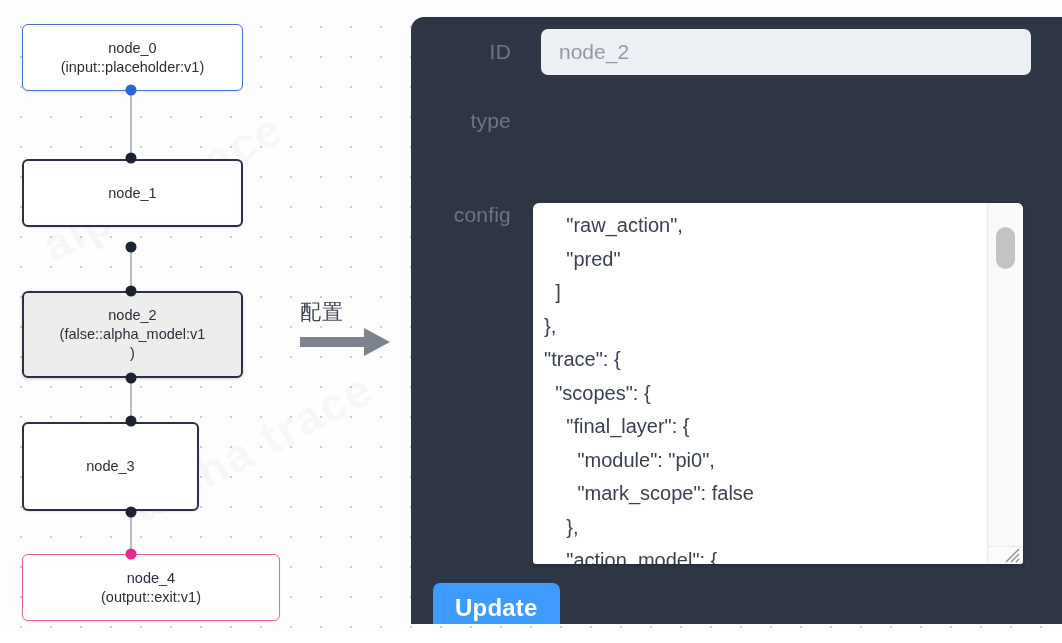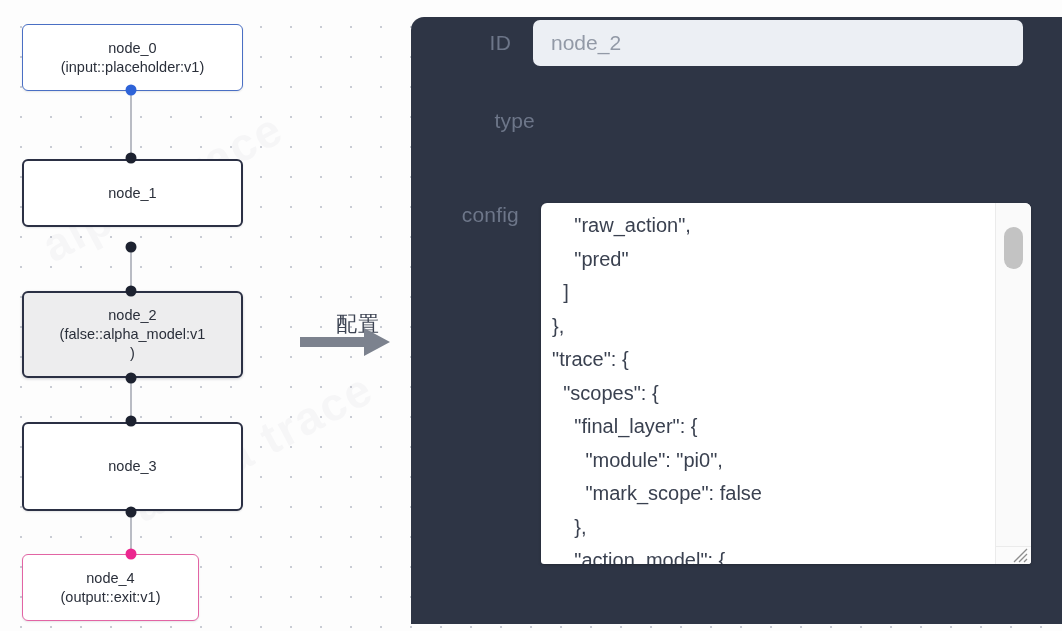--- a/index.html
+++ b/index.html
@@ -91,26 +91,25 @@
     background: #1d2230;
     transform: translate(-50%, -50%);
   }
   .port.port-blue { background: #2e63d8; }
   .port.port-pink { background: #ec268f; }
 
   
   #arrow-group { position: absolute; }
   #arrow-label {
     position: absolute;
-    left: 0; top: 12px;
+    left: 0; top: 0;
     font-size: 21px;
     color: #3d4453;
     font-family: "DejaVu Sans", "Liberation Sans", sans-serif;
     letter-spacing: 1px;
-    margin-left: 36px;
   }
   #arrow-shape { position: absolute; left: 0; top: 28px; }
 
   
   #panel {
     position: absolute;
     left: 411px; top: 17px;
     width: 651px; height: 607px;
     background: #2e3545;
     border-radius: 13px 0 0 0;
@@ -143,21 +142,21 @@
     width: 490px;
     padding: 0 18px;
     font-size: 21px;
     color: #9299a6;
     font-family: "Liberation Sans", "DejaVu Sans", sans-serif;
     outline: none;
   }
   .text-input::placeholder { color: #9299a6; opacity: 1; }
 
   
-  #config-row { top: 186px; left: 0; align-items: flex-start; padding-left: 8px; }
+  #config-row { top: 186px; left: 0; align-items: flex-start; }
   #config-box {
     position: relative;
     width: 490px;
     height: 361px;
     background: #ffffff;
     border-radius: 6px 6px 3px 3px;
     box-shadow: 0 1px 3px rgba(0,0,0,0.25);
     overflow: hidden;
     box-sizing: border-box;
   }
@@ -244,27 +243,27 @@
   </div>
 
   <div class="node is-selected" style="left:22px; top:291px; width:221px; height:87px;">
     <span>
       <span class="node-text">node_2</span>
       <span class="node-text" style="white-space:pre-line;">(false::alpha_model:v1
 )</span>
     </span>
   </div>
 
-  <div class="node" style="left:22px; top:422px; width:221px; height:89px;">
+  <div class="node" style="left:22px; top:422px; width:177px; height:89px;">
     <span>
       <span class="node-text">node_3</span>
     </span>
   </div>
 
-  <div class="node is-output" style="left:22px; top:554px; width:177px; height:67px;">
+  <div class="node is-output" style="left:22px; top:554px; width:258px; height:67px;">
     <span>
       <span class="node-text">node_4</span>
       <span class="node-text">(output::exit:v1)</span>
     </span>
   </div>
 
   <div class="port port-blue" style="left:131px; top:90px;"></div>
   <div class="port" style="left:131px; top:158px;"></div>
   <div class="port" style="left:131px; top:247px;"></div>
   <div class="port" style="left:131px; top:291px;"></div>
@@ -277,26 +276,26 @@
     <div id="arrow-label">配置</div>
     <div id="arrow-shape">
       <svg width="92" height="32" viewBox="0 0 92 32">
         <path d="M0 11 L64 11 L64 2 L90 16 L64 30 L64 21 L0 21 Z" fill="#7c828e"></path>
       </svg>
     </div>
   </div>
 
   <div id="panel">
 
-    <div class="field-row" style="left:0; top:3px;">
+    <div class="field-row" style="left:0; top:12px;gap:8px;">
       <div class="field-label">ID</div>
       <input class="text-input" type="text" readonly="" placeholder="node_2" style="">
     </div>
 
-    <div class="field-row" style="left:0; top:92px;margin-left:24px;">
+    <div class="field-row" style="left:0; top:92px;">
       <div class="field-label">type</div>
     </div>
 
     <div class="field-row" id="config-row">
       <div class="field-label top">config</div>
       <div id="config-box">
         <div id="config-text">      "raw_action",
       "pred"
     ]
   },
@@ -311,16 +310,17 @@
           <div id="config-scroll-thumb"></div>
         </div>
         <div id="config-resize">
           <svg width="18" height="15" viewBox="0 0 18 15">
             <path d="M16 1 L3 14 M16 6 L8 14 M16 11 L13 14" stroke="#8d8d8d" stroke-width="1.3" fill="none"></path>
           </svg>
         </div>
       </div>
     </div>
 
+    <button id="update-button">Update</button>
   </div>
 </div>
 
 <div id="canvas-bottom-strip"></div>
 
 </body></html>

